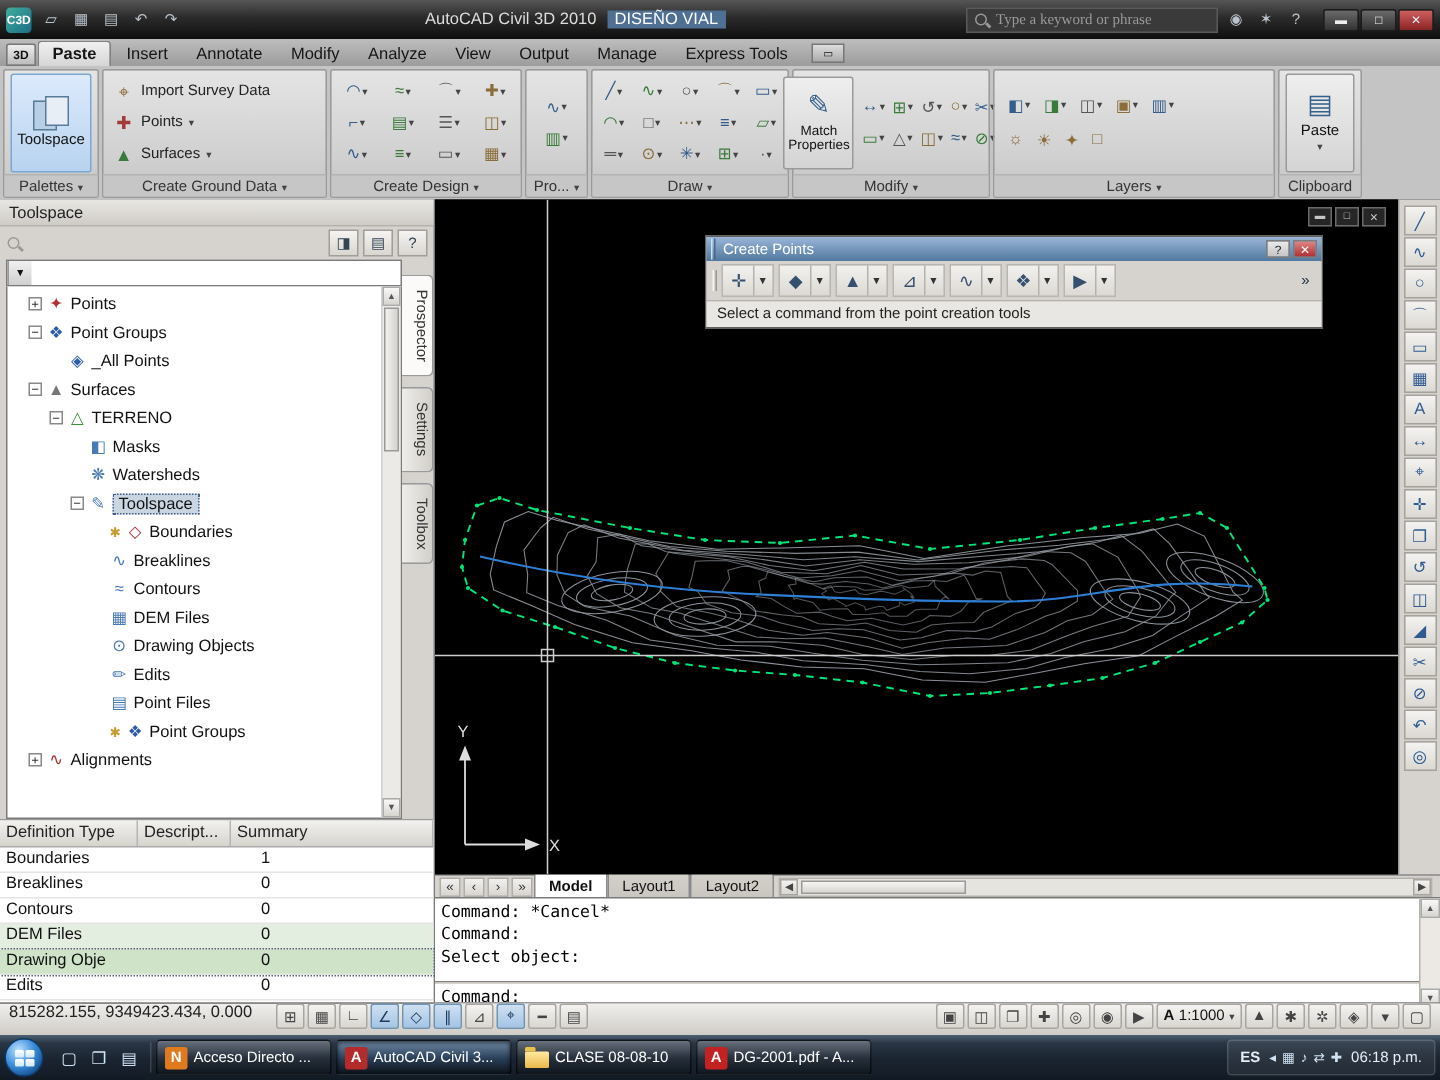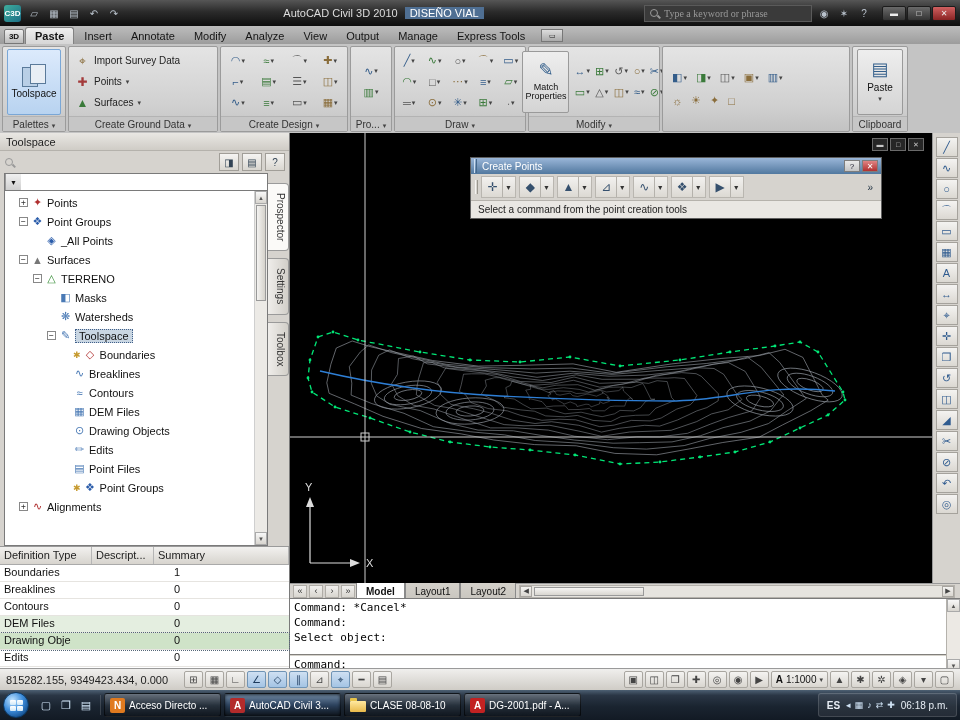--- a/index.html
+++ b/index.html
@@ -123,21 +123,21 @@
 .lsa{width:12px;height:11px;font-size:7px;display:flex;align-items:center;justify-content:center;color:#444;background:linear-gradient(#f4f3f1,#d9d6d0);border:1px solid #a8a5a0;flex:none}
 .lthumb{width:110px;height:9px;background:linear-gradient(#f6f5f3,#d9d6d0);border:1px solid #999;margin-left:2px}
 
 .cmd{height:74px;background:#fff;border-top:1px solid #7a7a7a;display:flex;flex:none}
 .cmdmain{flex:1;display:flex;flex-direction:column;font-family:"DejaVu Sans Mono",monospace;font-size:11px;color:#000;min-width:0}
 .chist{flex:1;padding:2px 4px;display:flex;flex-direction:column;gap:2px;overflow:hidden}
 .cline{white-space:pre}
 .cprompt{height:18px;border-top:2px groove #d5d2cb;display:flex;align-items:center;padding:0 4px}
 .cscroll{width:14px;border-left:1px solid #b5b2ac;background:#ece9e4;display:flex;flex-direction:column;flex:none}
 
-.status{height:22px;background:linear-gradient(#f0efed,#cfccc6);border-top:1px solid #9a9a9a;display:flex;align-items:center;padding:0 6px;gap:2px;flex:none}
+.status{height:22px;background:linear-gradient(#f0efed,#cfccc6);border-top:1px solid #9a9a9a;display:flex;align-items:flex-start;padding:0 6px;gap:2px;flex:none}
 .coords{font-size:11px;color:#222;width:176px;flex:none}
 .stgl{width:19px;height:17px;border:1px solid #a9a6a0;background:linear-gradient(#f4f3f1,#d9d6d0);display:flex;align-items:center;justify-content:center;font-size:10px;color:#444;border-radius:2px;flex:none}
 .stgl.on{background:linear-gradient(#cfe0f2,#a4c4e4);border-color:#7094b5;color:#1c3a5c}
 .sspace{flex:1}
 .sright{display:flex;align-items:center;gap:2px}
 .ascale{display:flex;align-items:center;gap:3px;font-size:10px;border:1px solid #a9a6a0;background:linear-gradient(#f4f3f1,#d9d6d0);height:17px;padding:0 4px;border-radius:2px}
 
 .task{height:30px;background:linear-gradient(#4d6073 0%,#2a3645 18%,#1a2430 55%,#121a24 100%);display:flex;align-items:center;padding:0 3px;gap:3px;flex:none}
 .orb{width:26px;height:26px;border-radius:50%;background:radial-gradient(circle at 35% 30%,#bfe3ff,#3e8edd 45%,#15508e 80%);border:1px solid #0c3a66;display:flex;align-items:center;justify-content:center;flex:none}
 .flag{display:grid;grid-template-columns:6px 6px;grid-template-rows:5px 5px;gap:1px}
@@ -477,20 +477,24 @@
               <span class="rg" style="color:#8a6d3b">☀</span>
             </div>
             <div class="rbtn">
               <span class="rg" style="color:#8a6d3b">✦</span>
             </div>
             <div class="rbtn">
               <span class="rg" style="color:#8a6d3b">□</span>
             </div>
           </div>
       </div>
+      <div class="plabel">
+          <span>Layers</span>
+          <span class="pdd"></span>
+        </div>
     </div>
     <div class="panel" style="width:56px">
       <div class="pbody">
         <div class="bigbtn" style="width:46px">
           <span class="bigico">▤</span>
           <span>Paste</span>
           <span class="dd">▾</span>
         </div>
       </div>
       <div class="plabel">

